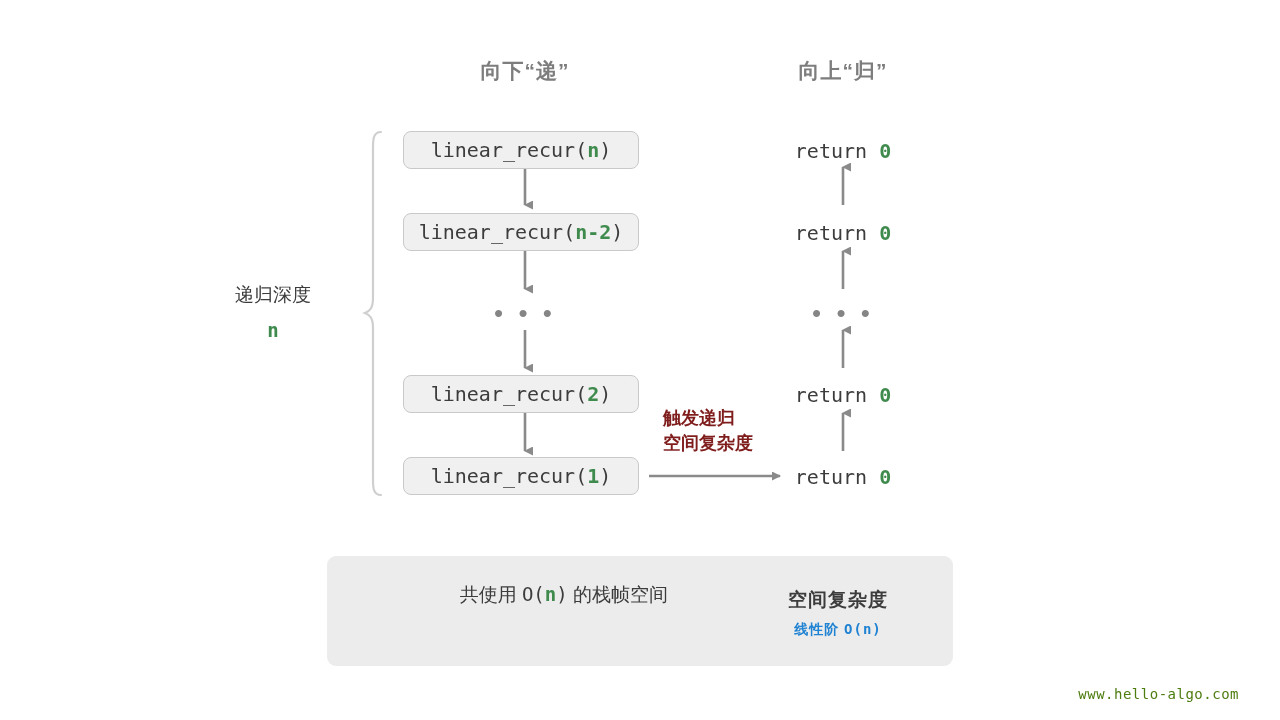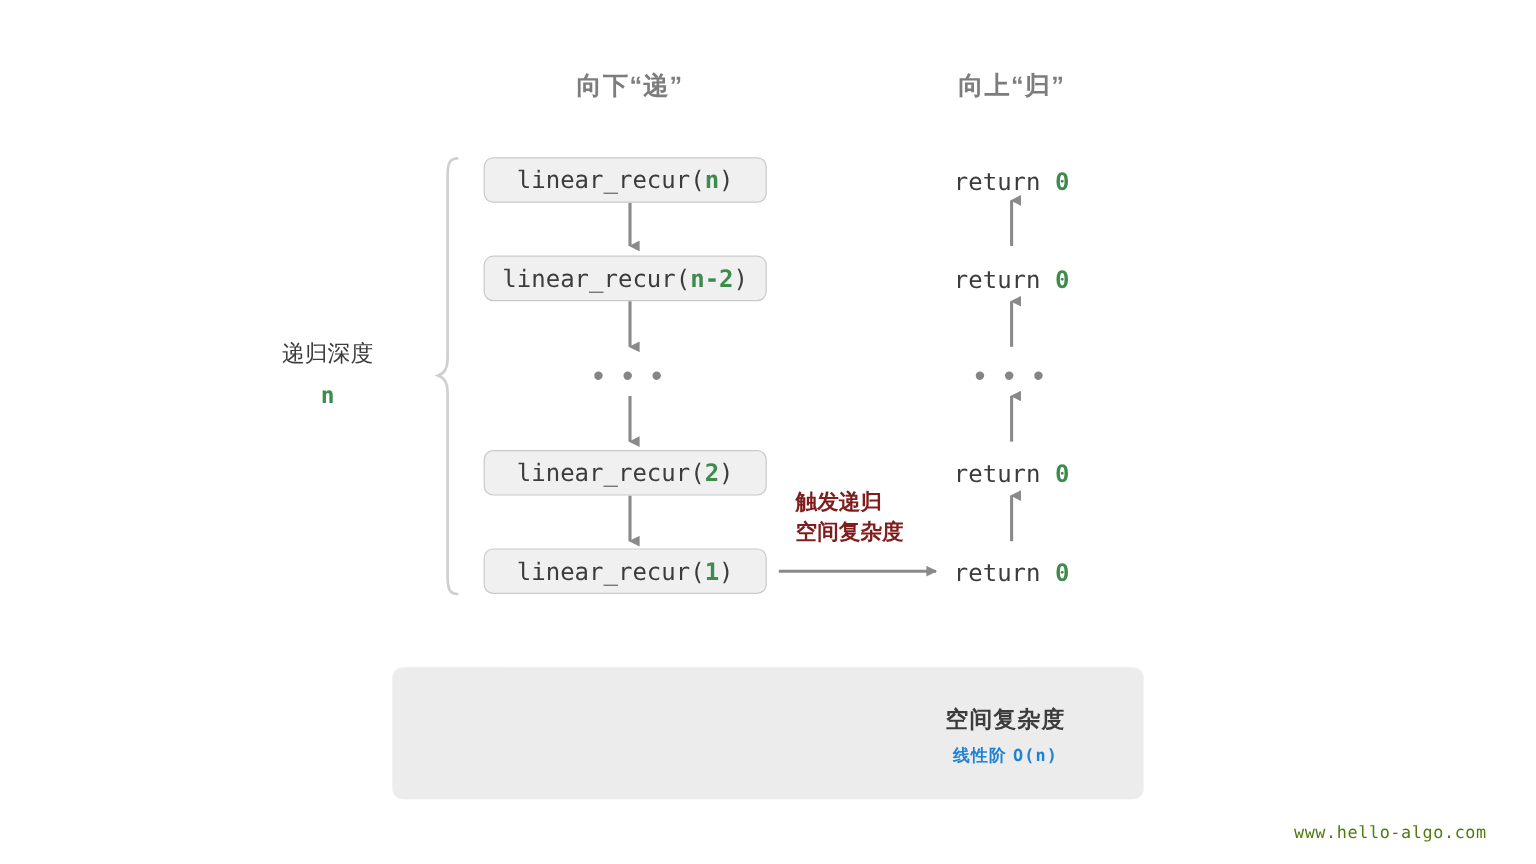--- a/index.html
+++ b/index.html
@@ -296,20 +296,21 @@
   <div class="ellipsis" style="left:843px; top:313px">• • •</div>
 
   <div id="trigger-note">
     <div>触发递归</div>
     <div>空间复杂度</div>
   </div>
 
   <div id="summary-panel"></div>
 
   <div id="summary-left">
+    <div><span>共使用 </span><span class="mono">O(</span><span class="g">n</span><span class="mono">)</span><span> 的栈帧空间</span></div>
   </div>
 
   <div id="summary-right">
     <div id="summary-title">空间复杂度</div>
     <div id="summary-complexity"><span>线性阶 </span><span class="mono">O(n)</span></div>
   </div>
 
   <div id="watermark">www.hello-algo.com</div>
 
 </div>

